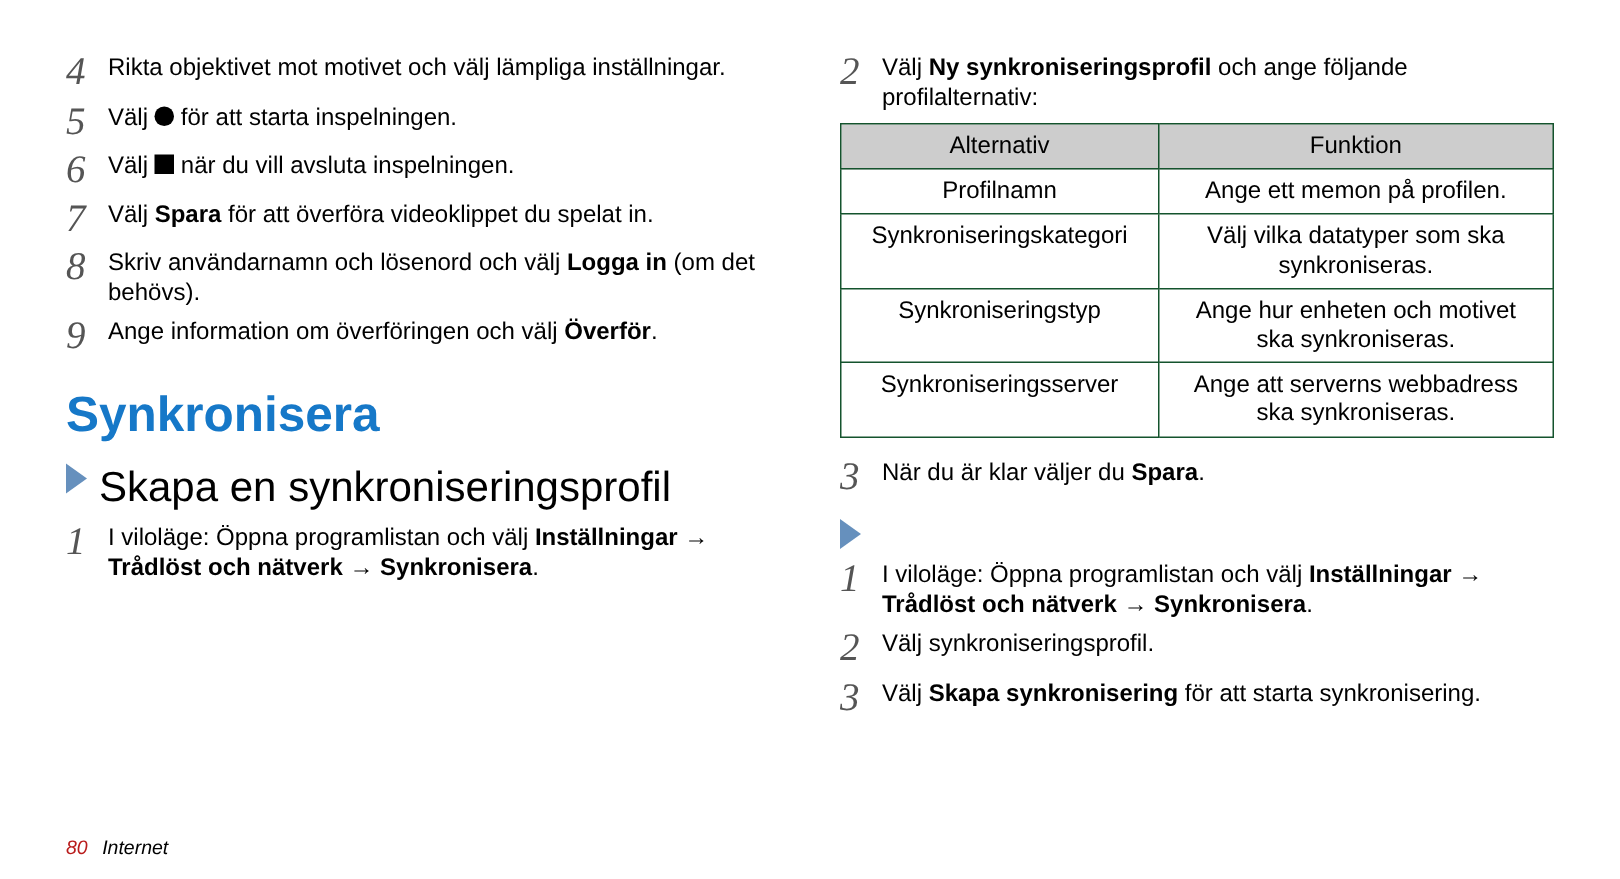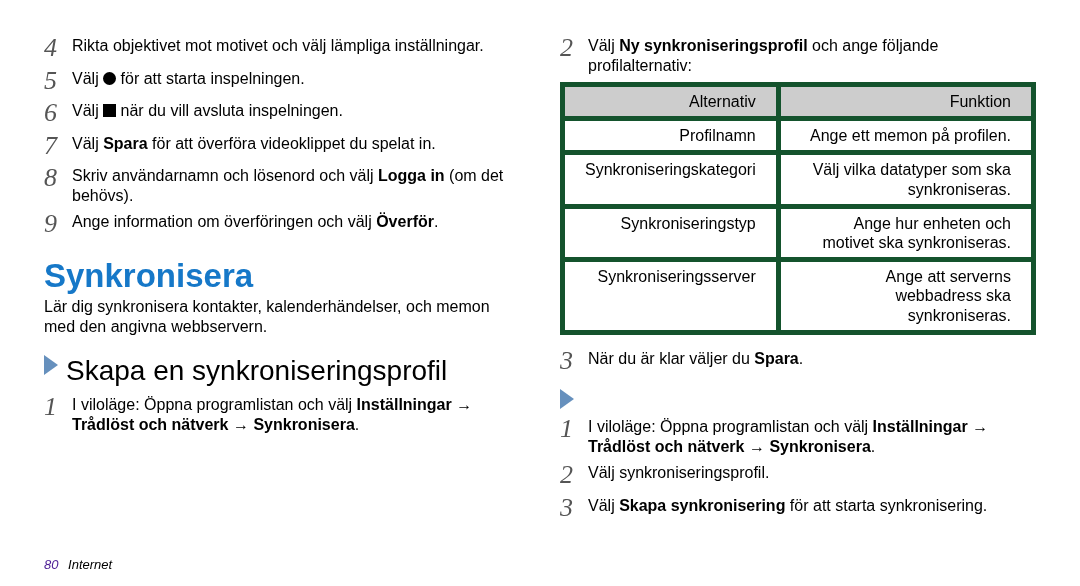--- a/index.html
+++ b/index.html
@@ -19,25 +19,25 @@
   h1.bluetitle { color: #1678c8; font-weight: 600; font-size: 33px; margin-top: 18px; margin-bottom: 2px; }
   .lead { font-size: 16px; line-height: 1.25; margin-bottom: 18px; }
 
   .subheader { display: flex; align-items: flex-start; font-size: 28px; font-weight: 400; margin: 14px 0 6px 0; }
   .chevron { width: 0; height: 0; border-top: 10px solid transparent; border-bottom: 10px solid transparent; border-left: 14px solid #6690bd; margin-right: 8px; }
   .subheader-label { }
 
   .bold { font-weight: 700; }
 
   table.opt { border-collapse: collapse; width: 100%; margin: 6px 0 12px 0; font-size: 16px; }
-  table.opt th, table.opt td { border: 5px solid #14532d; padding: 5px 20px; text-align: right; vertical-align: top; line-height: 1.2;}
+  table.opt th, table.opt td { border: 1px solid #14532d; padding: 5px 20px; text-align: center; vertical-align: top; line-height: 1.2;}
   table.opt th { background: #cdcdcd; font-weight: 400; }
 
   .footer { position: absolute; bottom: 14px; left: 44px; font-size: 13px; }
-  .footer-page { font-style: italic; color: #4c1d95; margin-right: 6px; }
+  .footer-page { font-style: italic; color: #b91c1c; margin-right: 6px; }
   .footer-section { font-style: italic; }
 </style>
 </head>
 <body>
 
 <div class="page">
 
   <div class="col col-left">
 
     <div class="step">
@@ -74,21 +74,20 @@
     </div>
 
     <div class="step">
       <div class="num">9</div>
       <div class="step-body">
         <span>Ange information om överföringen och välj </span><span class="bold">Överför</span><span>.</span>
       </div>
     </div>
 
     <h1 class="bluetitle">Synkronisera</h1>
-    <p class="lead">Lär dig synkronisera kontakter, kalenderhändelser, och memon med den angivna webbservern.</p>
 
     <div class="subheader">
       <span class="chevron"></span>
       <span class="subheader-label">Skapa en synkroniseringsprofil</span>
     </div>
 
     <div class="step">
       <div class="num">1</div>
       <div class="step-body">
         <span>I viloläge: Öppna programlistan och välj </span><span class="bold">Inställningar</span><span> → </span><span class="bold">Trådlöst och nätverk</span><span> → </span><span class="bold">Synkronisera</span><span>.</span>

